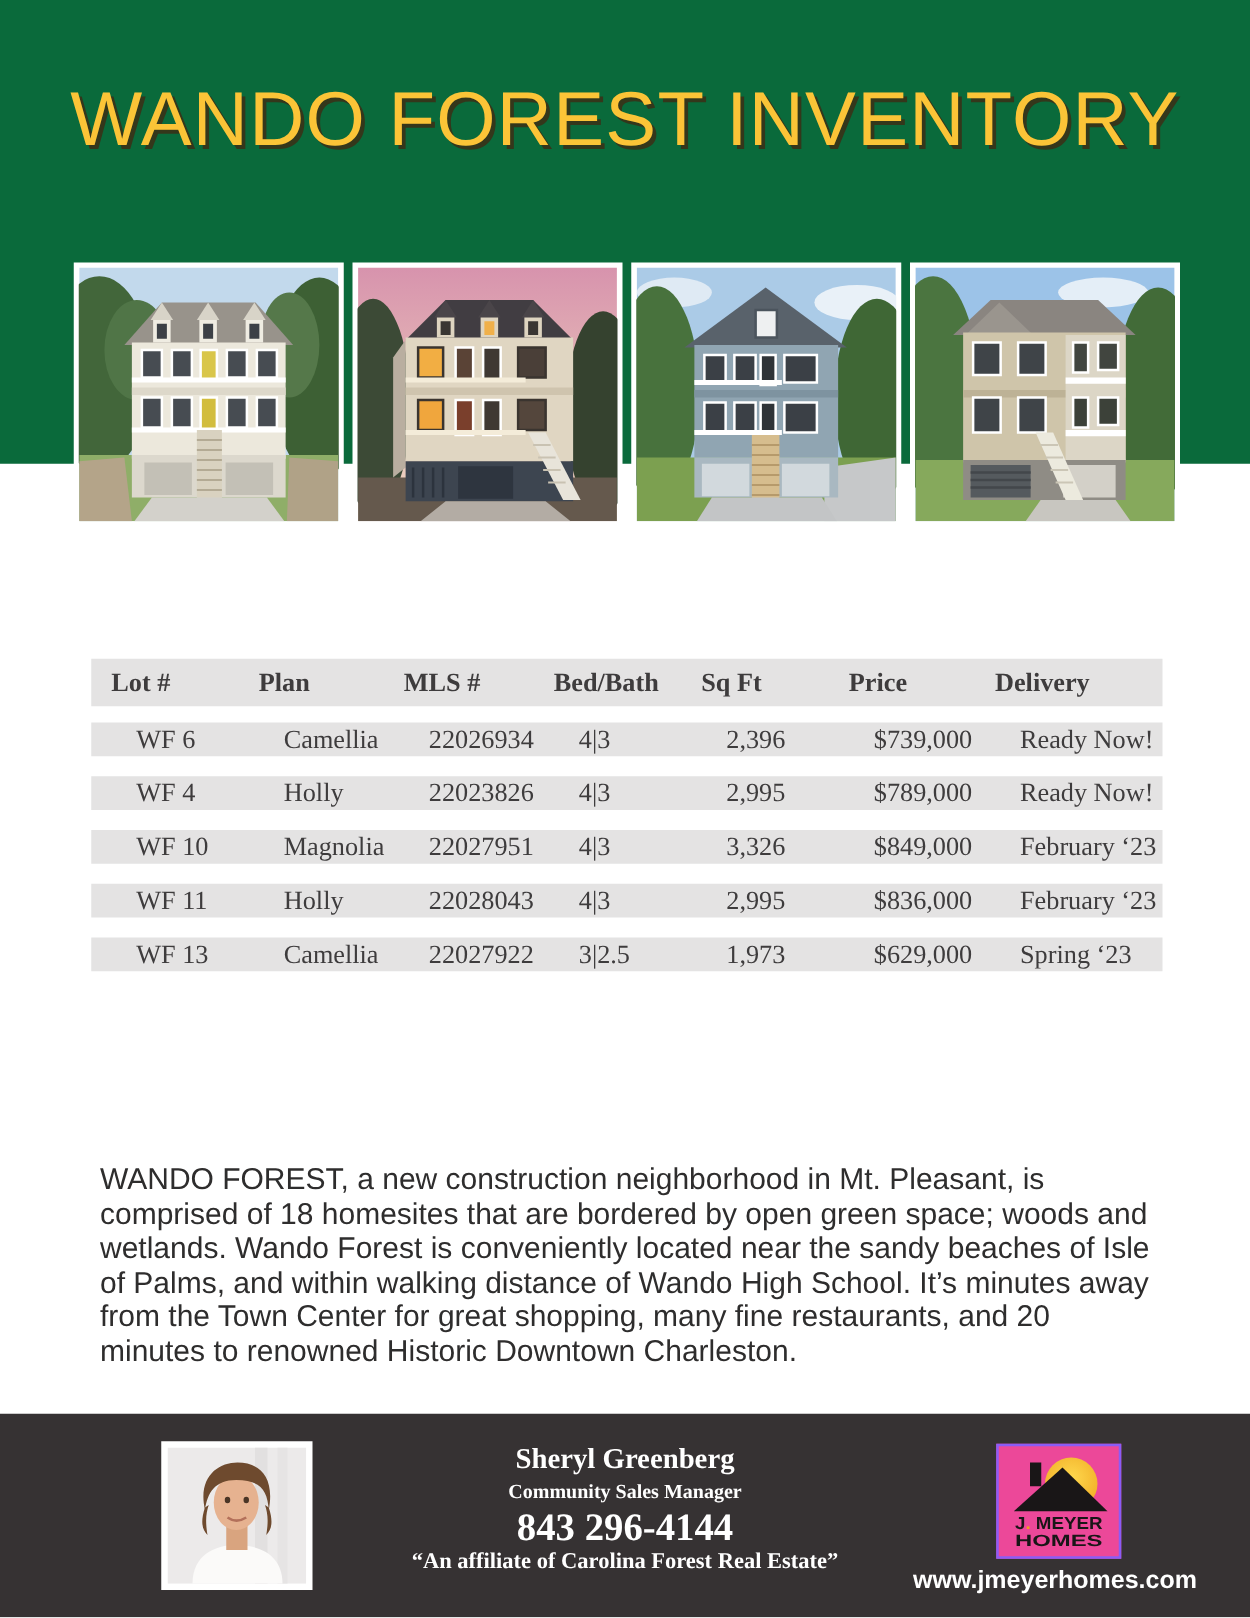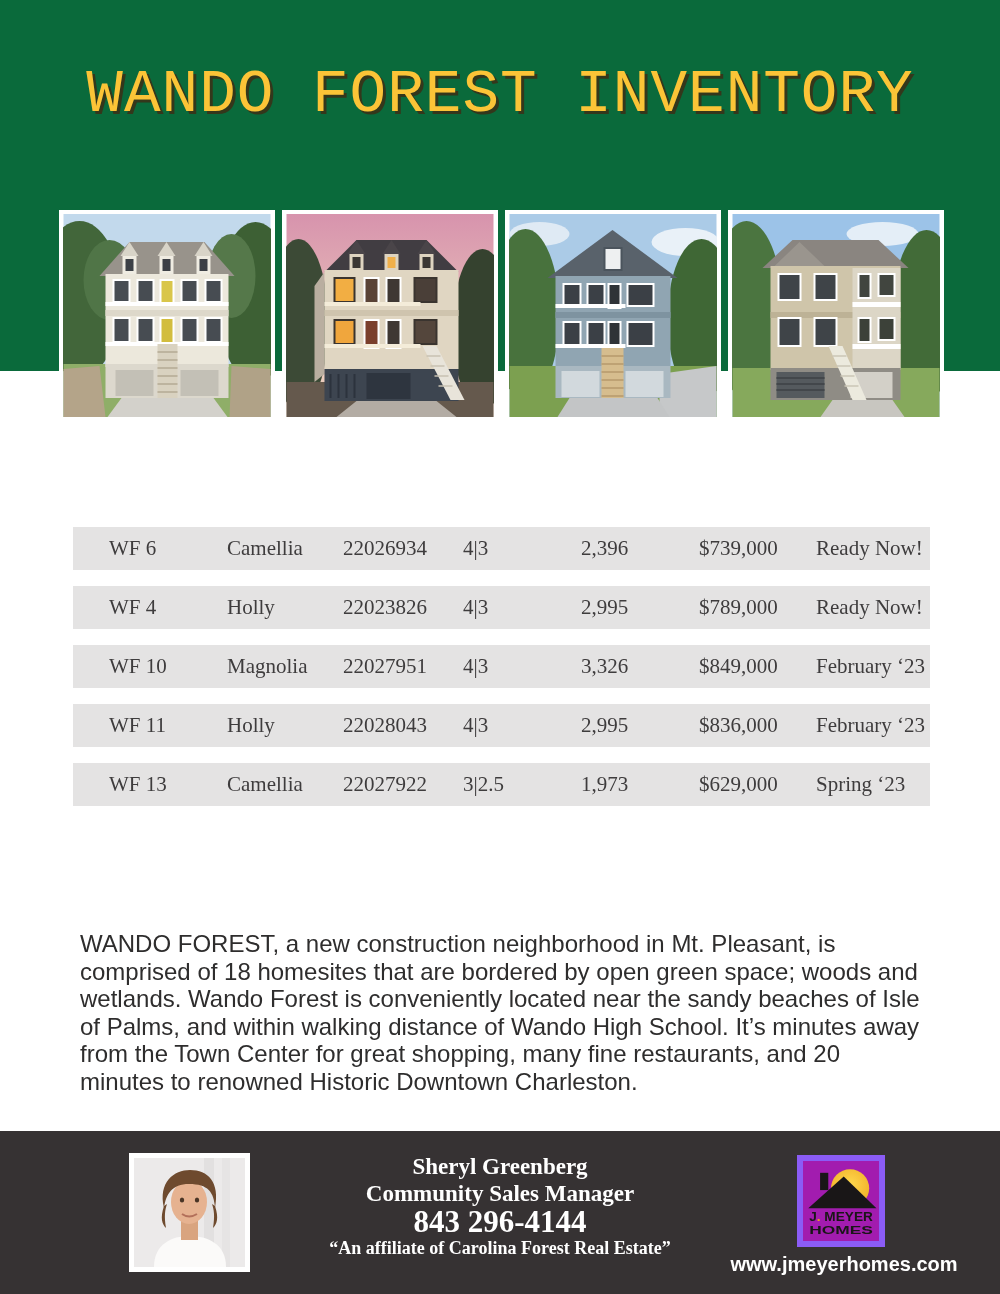--- a/index.html
+++ b/index.html
@@ -11,21 +11,21 @@
   }
 
   
   .banner {
     position:absolute; left:0; top:0; width:1000px; height:371px;
     background:#0a6a3b;
   }
   .page-title {
     position:absolute; left:0; top:60px; width:1000px;
     text-align:center;
-    font-family:Liberation Mono, monospace;
+    font-family:Liberation Sans, sans-serif;
     font-size:61px; font-weight:normal; letter-spacing:1px;
     color:#fbc437;
     text-shadow:3px 3px 0 rgba(60,46,22,0.85);
   }
 
   
   .photo-strip {
     position:absolute; left:59px; top:210px;
     display:flex; gap:7px;
   }
@@ -39,21 +39,21 @@
     font-family:"Liberation Serif","DejaVu Serif",serif; color:#3e3c3d; }
   .t-row {
     display:grid;
     grid-template-columns:118px 116px 120px 118px 118px 117px 1fr;
     align-items:center;
     background:#e4e3e3;
     padding-left:16px;
     font-size:21px;
   }
   .t-head { height:38px; margin-bottom:13px; font-weight:bold; font-size:21px; }
-  .t-data { height:43px; margin-bottom:16px;padding-left:36px; }
+  .t-data { height:27px; margin-bottom:16px;padding-left:36px; }
 
   
   .description {
     position:absolute; left:80px; top:930px; width:848px;
     font-family:"Liberation Sans", sans-serif;
     font-size:24px; line-height:27.5px; color:#2e2d2d;
   }
 
   
   .footer {
@@ -63,27 +63,27 @@
   .agent-photo-frame {
     position:absolute; left:129px; top:22px; width:121px; height:119px;
     background:#ffffff; padding:5px;
   }
   .agent-photo-frame svg { display:block; width:100%; height:100%; }
   .agent-block {
     position:absolute; left:280px; top:22px; width:440px;
     text-align:center; font-weight:bold;font-family:Liberation Serif, serif;
   }
   .agent-name   { font-size:23px; line-height:27px; }
-  .agent-title  { font-size:23px; line-height:27px; }
+  .agent-title  { font-size:16px; line-height:27px; }
   .agent-phone  { font-size:31px; line-height:30px; }
   .agent-email  { font-size:26px; line-height:29px; }
   .agent-affil  { font-size:18px; line-height:22px; }
   .logo-box {
-    position:absolute; left:797px; top:24px; width:88px; height:92px;
-    background:#a21caf; border:6px solid #8b5cf6;
+    position:absolute; left:797px; top:24px; width:100px; height:92px;
+    background:#ec4899; border:2px solid #8b5cf6;
   }
   .logo-box svg { display:block; width:100%; height:100%; }
   .website {
     position:absolute; left:724px; top:122px; width:240px;
     text-align:center; font-size:20px; font-weight:bold;
   }
 </style>
 </head>
 <body>
 
@@ -278,20 +278,29 @@
             <line x1="104" y1="152" x2="118" y2="152"></line>
           <line x1="108" y1="162" x2="122" y2="162"></line>
             <line x1="112" y1="172" x2="126" y2="172"></line>
         </g>
         <polygon points="100,186 160,186 172,203 88,203" fill="#c8c6c0"></polygon>
       </svg>
     </div>
   </div>
 
   <div class="inv-table">
+    <div class="t-row t-head">
+      <div>Lot #</div>
+      <div>Plan</div>
+      <div>MLS #</div>
+      <div>Bed/Bath</div>
+      <div>Sq Ft</div>
+      <div>Price</div>
+      <div>Delivery</div>
+    </div>
 
     <div class="t-row t-data">
       <div>WF 6</div>
       <div>Camellia</div>
       <div>22026934</div>
       <div>4|3</div>
       <div>2,396</div>
       <div>$739,000</div>
       <div>Ready Now!</div>
     </div>

